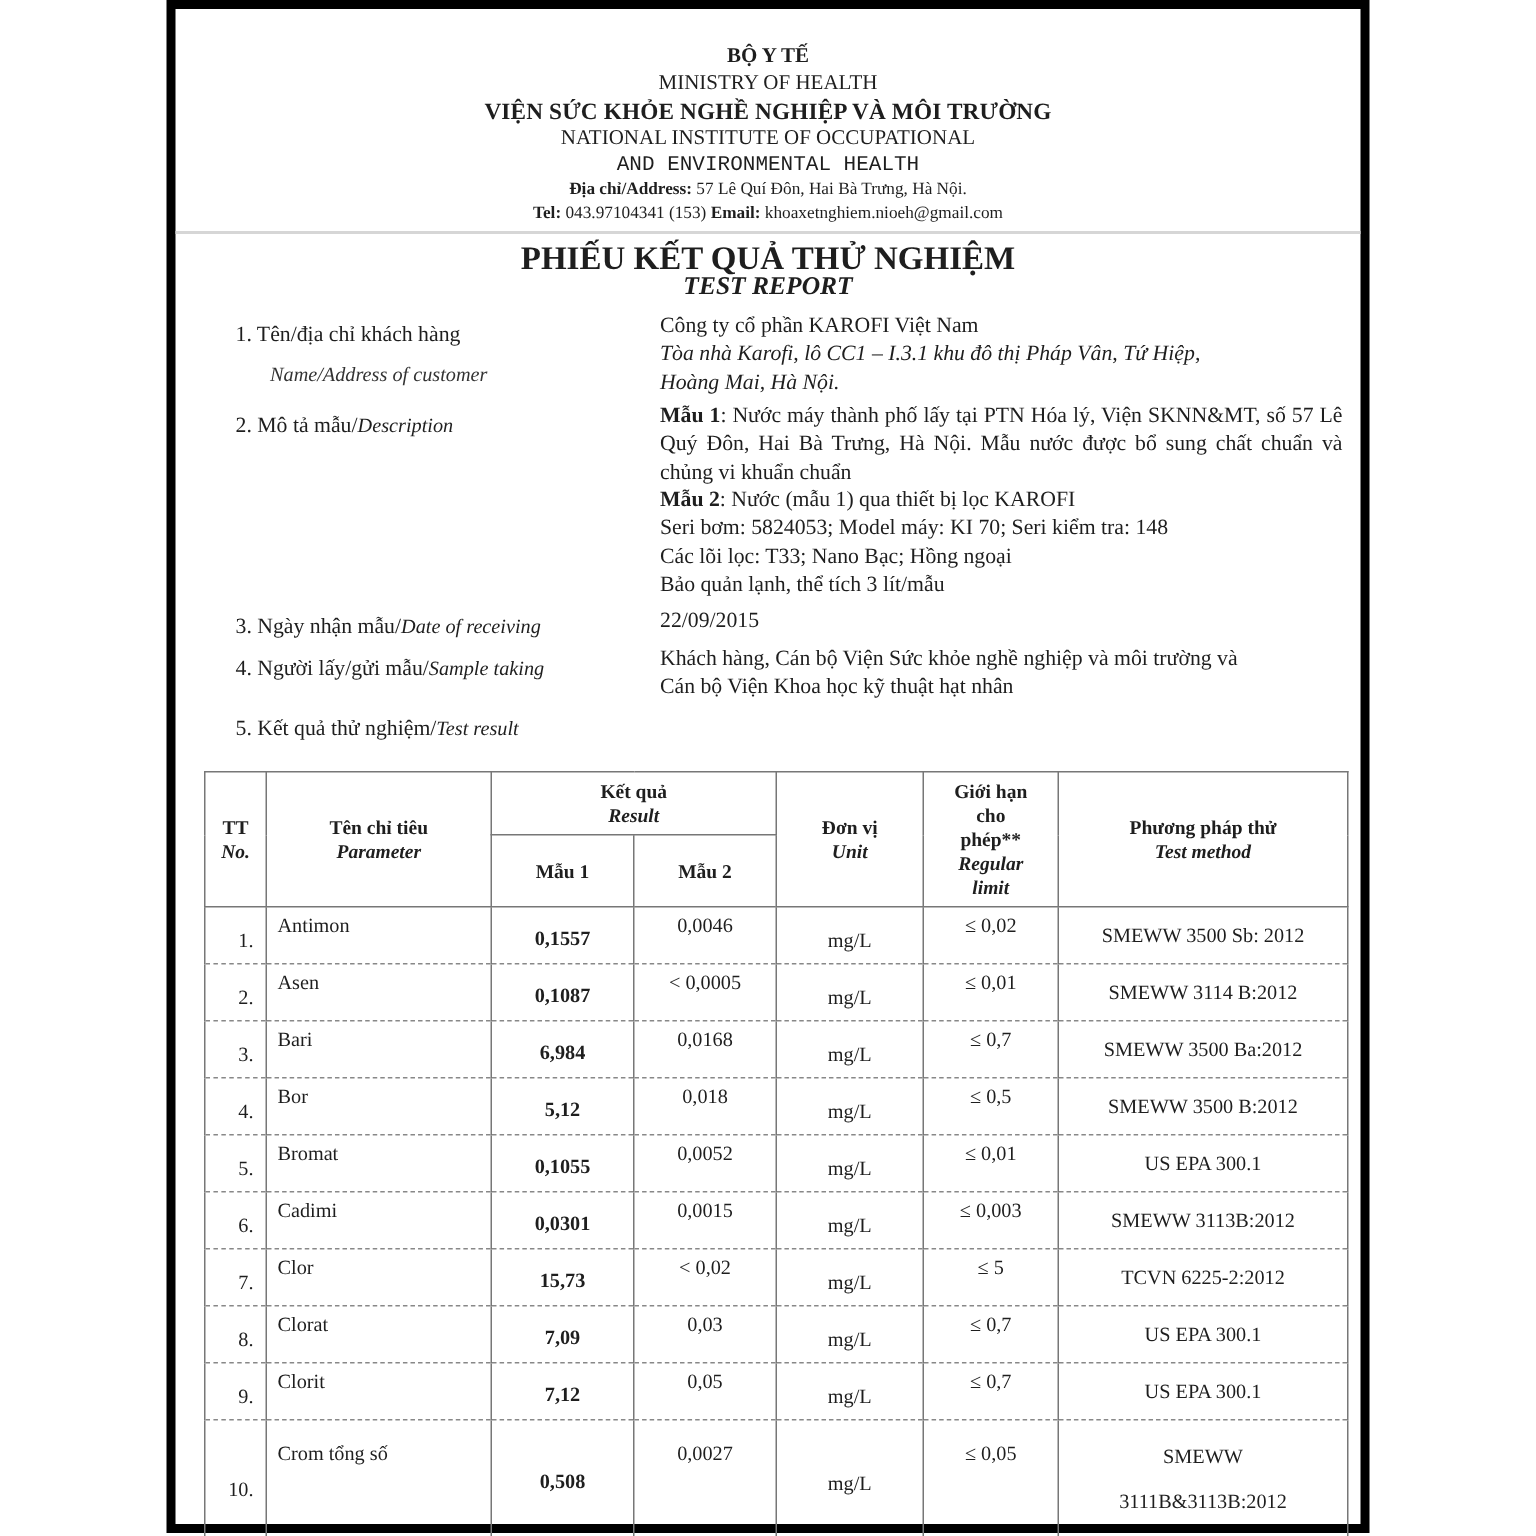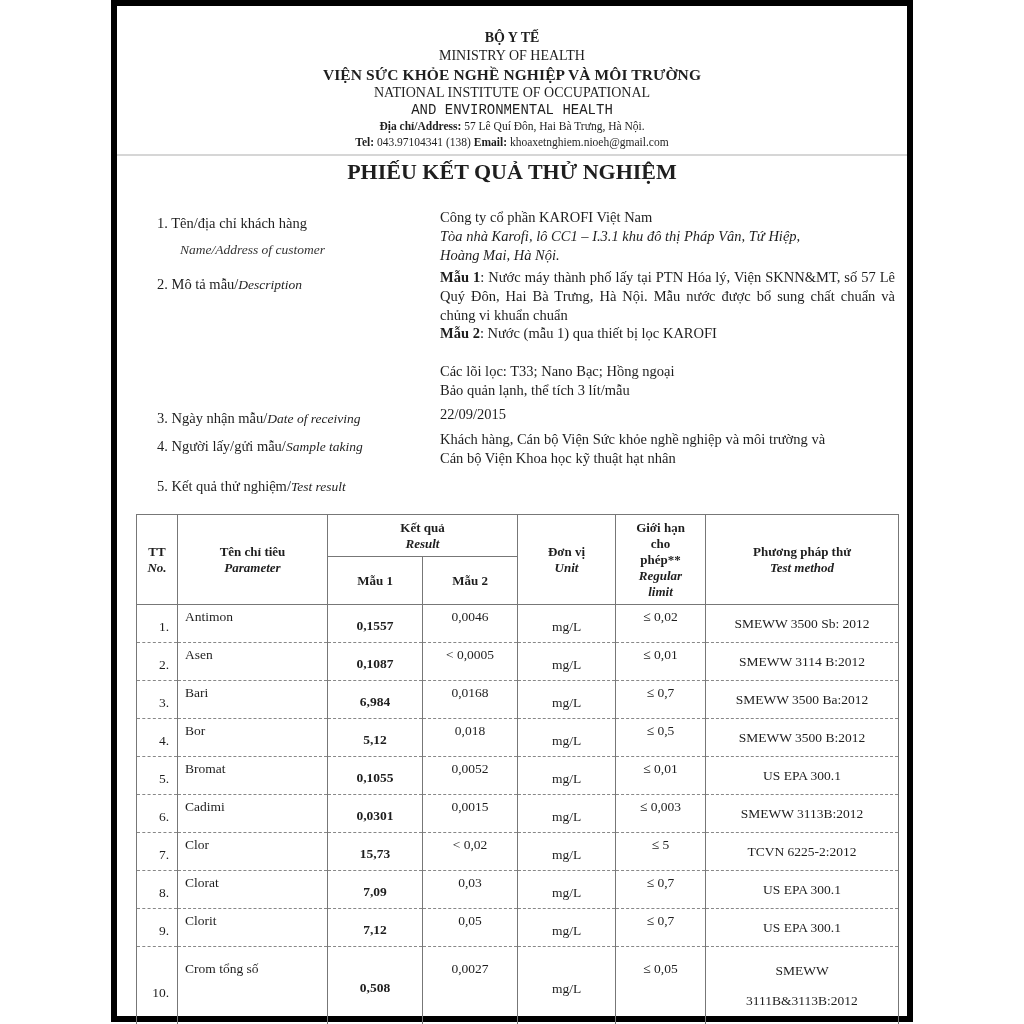--- a/index.html
+++ b/index.html
@@ -48,35 +48,37 @@
 
   <div class="abs center hdr1">BỘ Y TẾ</div>
   <div class="abs center hdr2">MINISTRY OF HEALTH</div>
   <div class="abs center hdr3">VIỆN SỨC KHỎE NGHỀ NGHIỆP VÀ MÔI TRƯỜNG</div>
   <div class="abs center hdr4">NATIONAL INSTITUTE OF OCCUPATIONAL</div>
   <div class="abs center hdr5">AND ENVIRONMENTAL HEALTH</div>
   <div class="abs center hdr6">
     <b>Địa chỉ/Address:</b><span> 57 Lê Quí Đôn, Hai Bà Trưng, Hà Nội.</span>
   </div>
   <div class="abs center hdr7">
-    <b>Tel:</b><span> 043.97104341 (138)  </span><b>Email:</b><span> khoaxetnghiem.nioeh@gmail.com</span>
+    <b>Tel:</b><span> 043.97104341 (153)  </span><b>Email:</b><span> khoaxetnghiem.nioeh@gmail.com</span>
   </div>
   <div class="rule"></div>
 
   <div class="abs center title1">PHIẾU KẾT QUẢ THỬ NGHIỆM</div>
+  <div class="abs center title2">TEST REPORT</div>
 
   <div class="abs lbl" style="top:209px">1. Tên/địa chỉ khách hàng</div>
   <div class="abs lbl-en" style="top:236px">Name/Address of customer</div>
   <div class="abs val" style="top:203px">Công ty cổ phần KAROFI Việt Nam</div>
   <div class="abs val" style="top:222px;font-style:italic">Tòa nhà Karofi, lô CC1 – I.3.1 khu đô thị Pháp Vân, Tứ Hiệp,</div>
   <div class="abs val" style="top:241px;font-style:italic">Hoàng Mai, Hà Nội.</div>
 
   <div class="abs lbl" style="top:270px"><span>2. Mô tả mẫu/</span><i>Description</i></div>
   <div class="justify" style="top:262px"><b>Mẫu 1</b><span>: Nước máy thành phố lấy tại PTN Hóa lý, Viện SKNN&amp;MT, số 57 Lê Quý Đôn, Hai Bà Trưng, Hà Nội. Mẫu nước được bổ sung chất chuẩn và chủng vi khuẩn chuẩn</span></div>
   <div class="abs val" style="top:319px"><b>Mẫu 2</b><span>: Nước (mẫu 1) qua thiết bị lọc KAROFI</span></div>
+  <div class="abs val" style="top:338px">Seri bơm: 5824053; Model máy: KI 70; Seri kiểm tra: 148</div>
   <div class="abs val" style="top:357px">Các lõi lọc: T33; Nano Bạc; Hồng ngoại</div>
   <div class="abs val" style="top:376px">Bảo quản lạnh, thể tích 3 lít/mẫu</div>
 
   <div class="abs lbl" style="top:404px"><span>3. Ngày nhận mẫu/</span><i>Date of receiving</i></div>
   <div class="abs val" style="top:400px">22/09/2015</div>
 
   <div class="abs lbl" style="top:432px"><span>4. Người lấy/gửi mẫu/</span><i>Sample taking</i></div>
   <div class="abs val" style="top:425px">Khách hàng, Cán bộ Viện Sức khỏe nghề nghiệp và môi trường và</div>
   <div class="abs val" style="top:444px">Cán bộ Viện Khoa học kỹ thuật hạt nhân</div>
 

